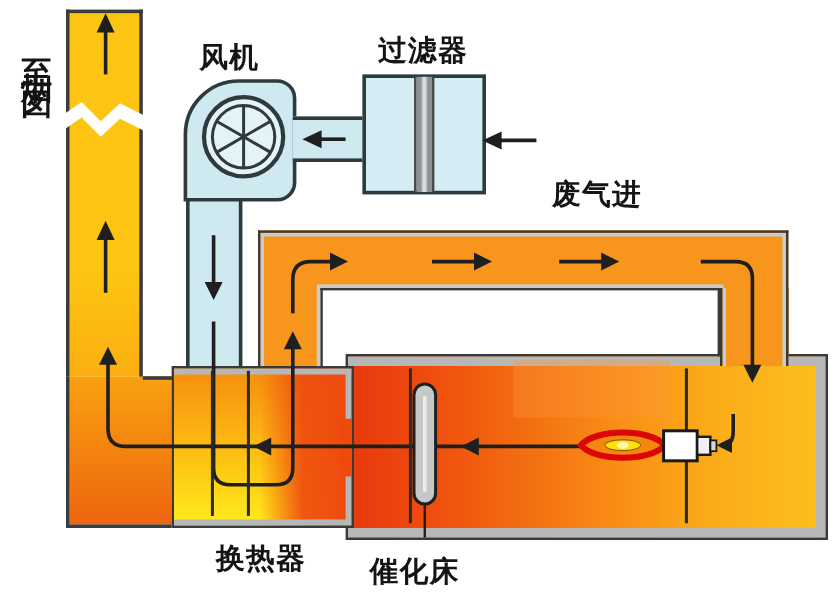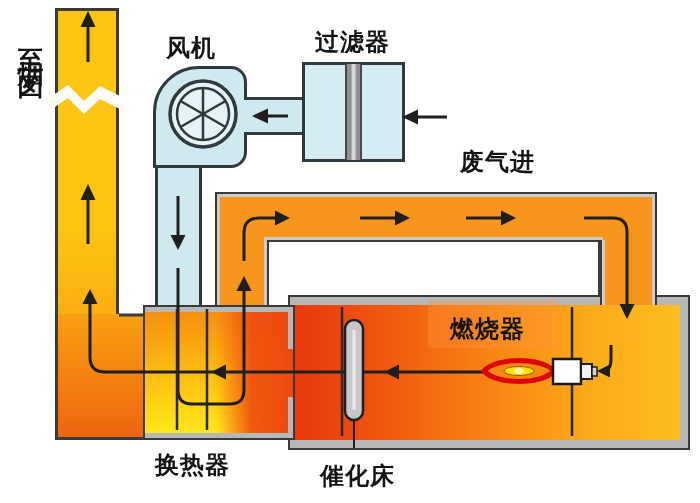--- a/index.html
+++ b/index.html
@@ -187,16 +187,15 @@
       <rect x="553" y="359" width="28" height="25" fill="#ffffff" stroke="#1a1a1a" stroke-width="2.5"></rect>
       <rect x="581" y="364" width="11" height="15" fill="#f0f0f0" stroke="#1a1a1a" stroke-width="2"></rect>
       <rect x="592" y="367" width="5" height="9" fill="#d8d8d8" stroke="#1a1a1a" stroke-width="1.5"></rect>
     </g>
   </svg>
 
   <div class="lbl lbl-vert" style="left:14px;top:28px;">至烟囱</div>
   <div class="lbl" style="left:166px;top:32px;">风机</div>
   <div class="lbl" style="left:315px;top:26px;">过滤器</div>
   <div class="lbl" style="left:460px;top:103px;margin-top:43px;">废气进</div>
-  <div class="lbl" style="left:450px;top:313px;">燃烧器</div>
-  <div class="lbl" style="left:155px;top:449px;">换热器</div>
-  <div class="lbl" style="left:320px;top:460px;">催化床</div>
+  <div class="lbl" style="left:180px;top:449px;">换热器</div>
+  <div class="lbl" style="left:308px;top:460px;">催化床</div>
 </div>
 
 </body></html>

